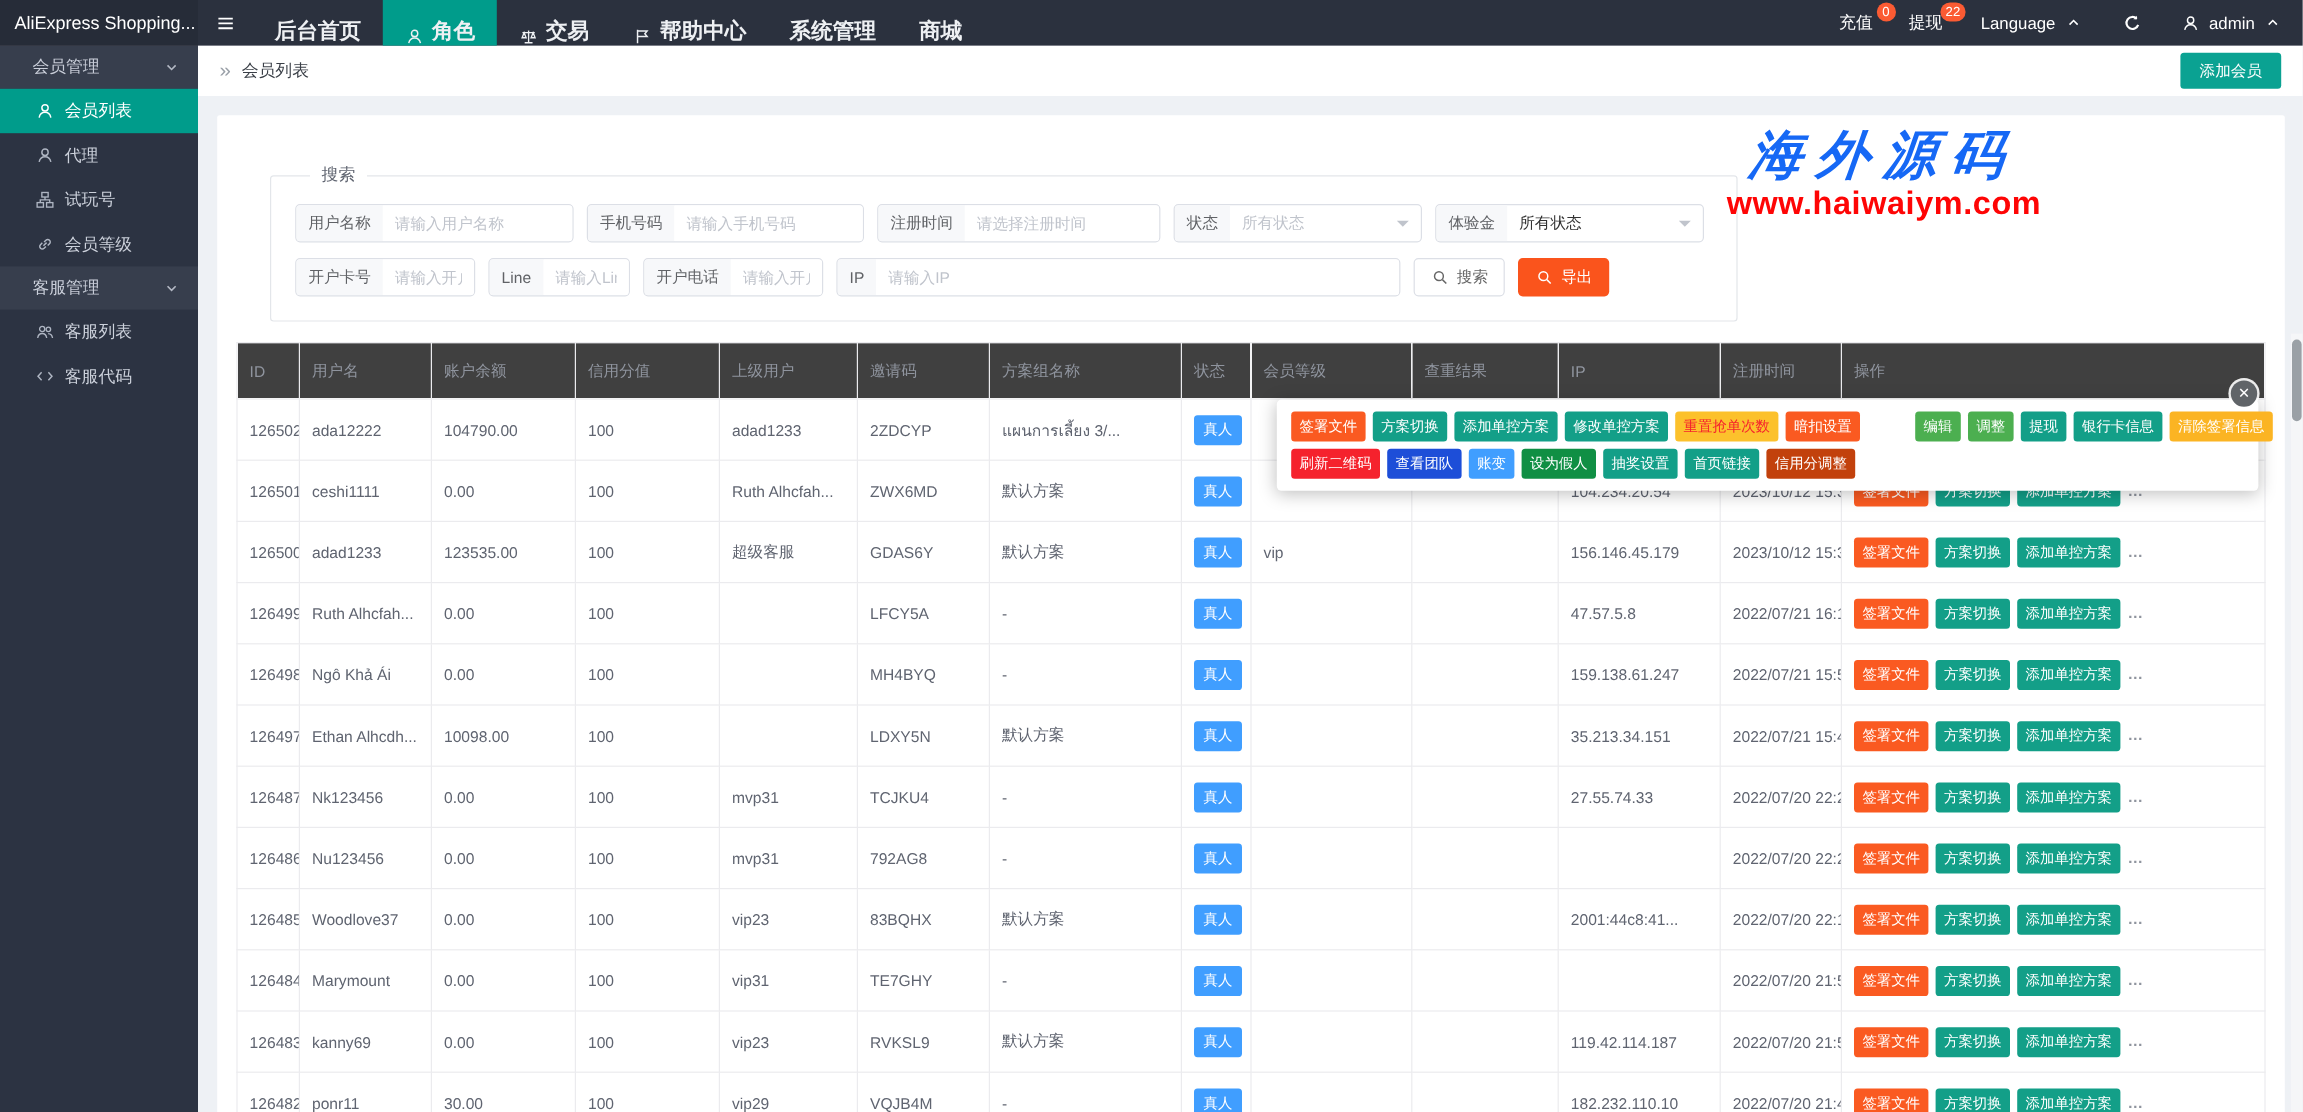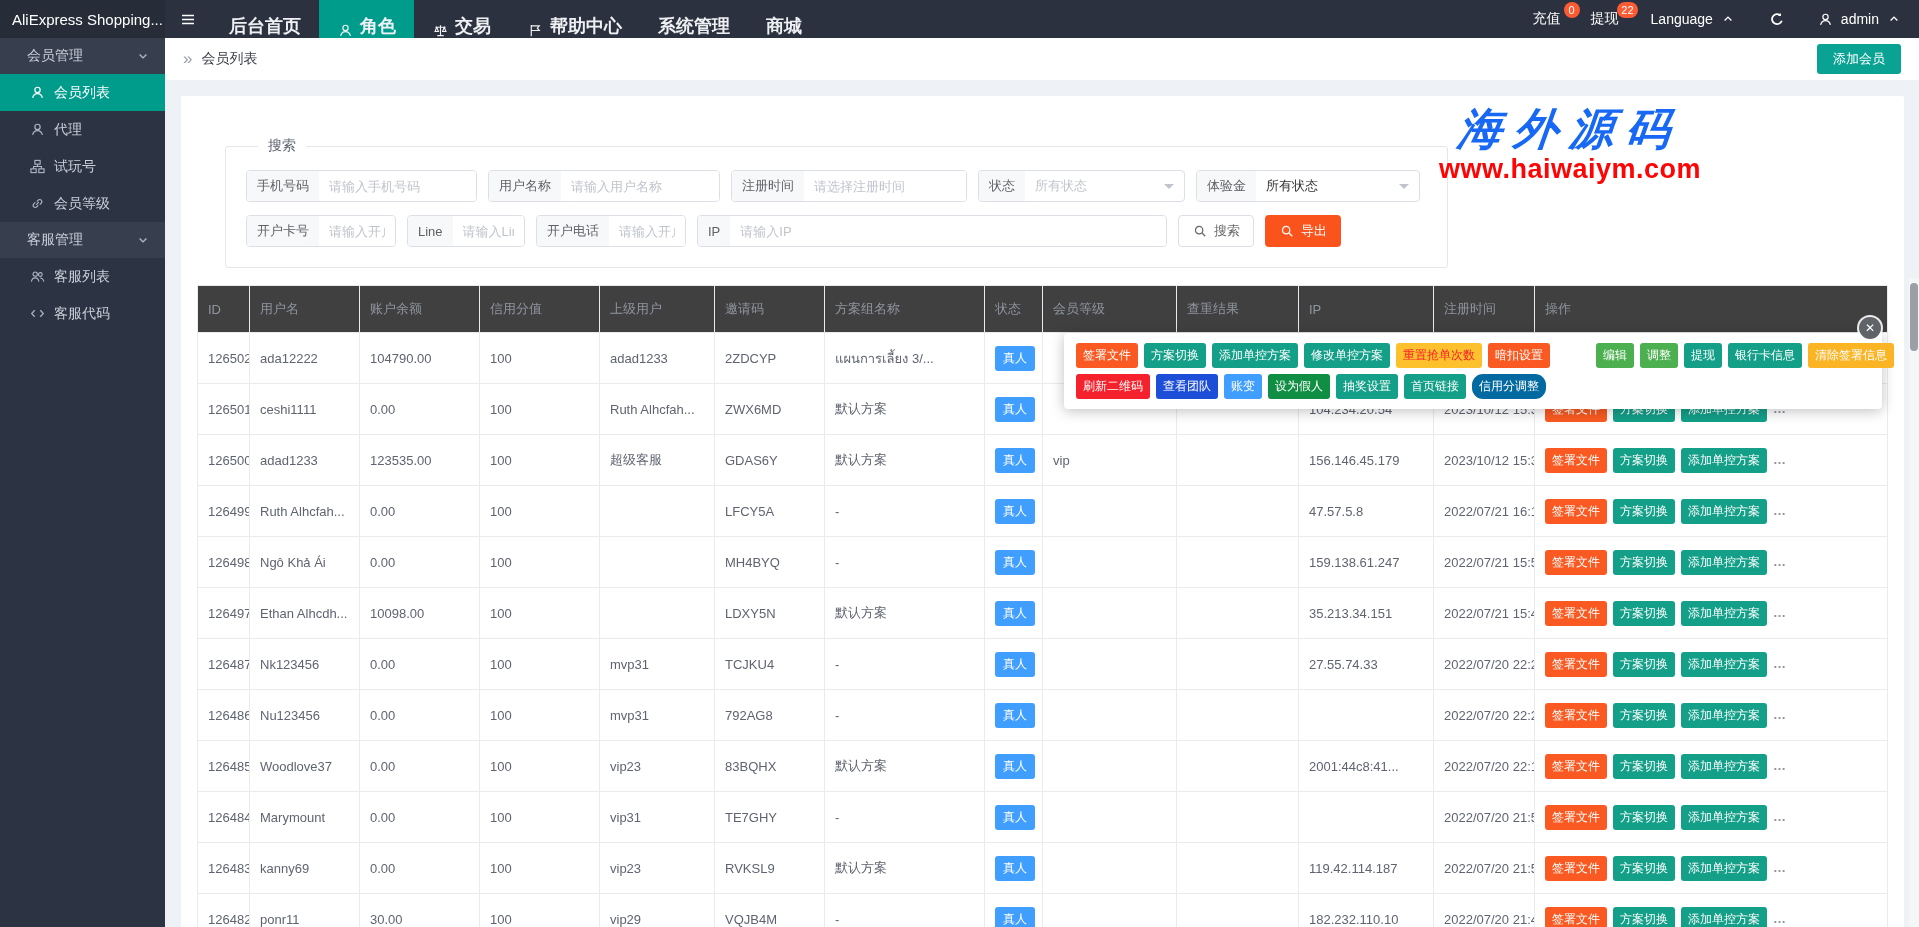--- a/index.html
+++ b/index.html
@@ -246,27 +246,27 @@
   <div class="bcbar">
     <span class="bc-arrows">»</span>
     <span>会员列表</span>
     <button class="add-btn">添加会员</button>
   </div>
 
   <div class="card">
     <fieldset class="search-fs">
       <legend>搜索</legend>
       <div class="srow" id="srow1">
+          <div class="igroup" style="width: 232px;">
+            <span class="ilabel">用户名称</span>
+            <input placeholder="请输入用户名称" style="">
+          </div>
           <div class="igroup" style="width: 231px;">
             <span class="ilabel">手机号码</span>
             <input placeholder="请输入手机号码" style="">
-          </div>
-          <div class="igroup" style="width: 232px;">
-            <span class="ilabel">用户名称</span>
-            <input placeholder="请输入用户名称" style="">
           </div>
           <div class="igroup" style="width: 236px;">
             <span class="ilabel">注册时间</span>
             <input placeholder="请选择注册时间" style="">
           </div>
           <div class="igroup" style="width: 207px;">
             <span class="ilabel">状态</span>
             <span class="sel-value muted">所有状态</span>
             <span class="caret"></span>
           </div>
@@ -552,20 +552,20 @@
         <span class="pbtn" style="background: rgb(19, 159, 136); color: rgb(255, 255, 255);">银行卡信息</span>
         <span class="pbtn" style="background: rgb(251, 180, 35); color: rgb(255, 255, 255);">清除签署信息</span>
       </div>
       <div class="prow">
         <span class="pbtn" style="background: rgb(245, 34, 45); color: rgb(255, 255, 255);">刷新二维码</span>
         <span class="pbtn" style="background: #1d4ed8; color: rgb(255, 255, 255);">查看团队</span>
         <span class="pbtn" style="background: rgb(64, 158, 255); color: rgb(255, 255, 255);">账变</span>
         <span class="pbtn" style="background: rgb(16, 143, 68); color: rgb(255, 255, 255);">设为假人</span>
         <span class="pbtn" style="background: rgb(19, 159, 136); color: rgb(255, 255, 255);">抽奖设置</span>
         <span class="pbtn" style="background: rgb(19, 159, 136); color: rgb(255, 255, 255);">首页链接</span>
-        <span class="pbtn" style="background: #0369a1; color: rgb(255, 255, 255); border-radius: 11px;">信用分调整</span>
+        <span class="pbtn" style="background: #c2410c; color: rgb(255, 255, 255);">信用分调整</span>
       </div>
     </div>
 
   <div class="vscroll">
     <div class="vthumb"></div>
   </div>
 </div>
 
 </body></html>

